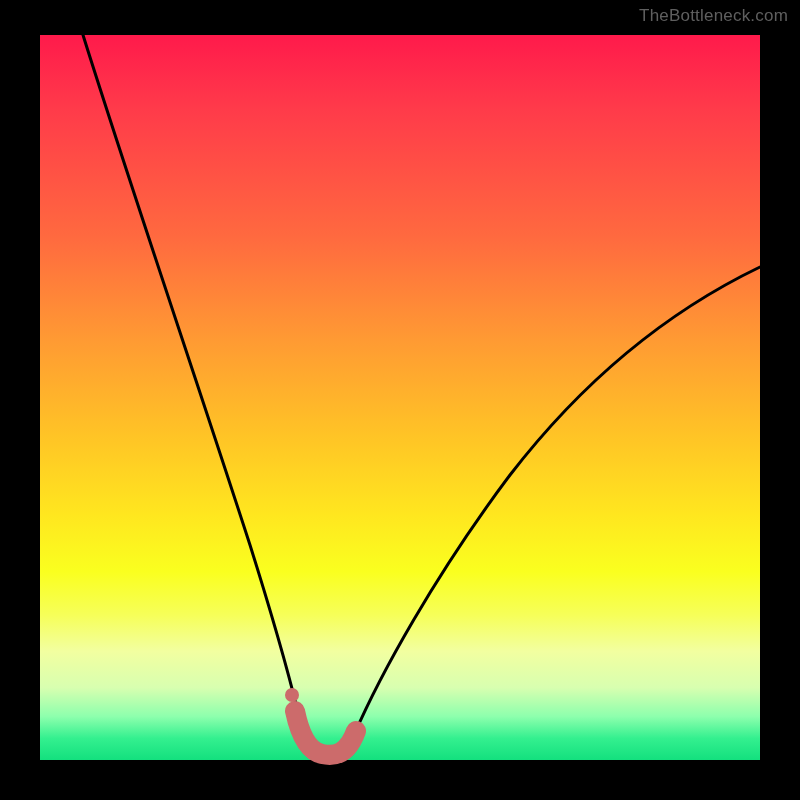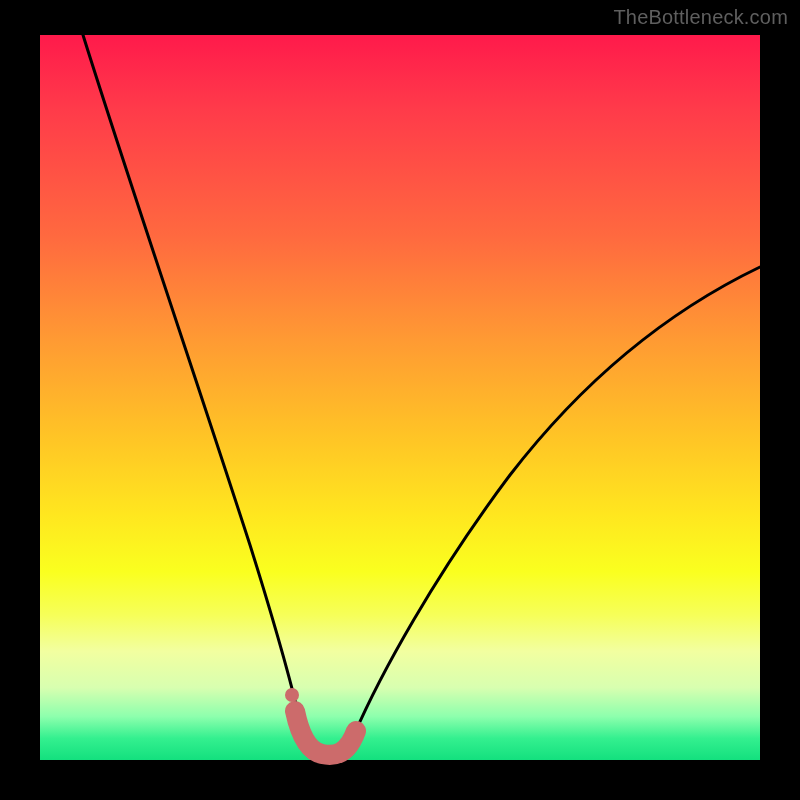--- a/index.html
+++ b/index.html
@@ -41,21 +41,21 @@
       #8dffad 94%,
       #34f08f 97%,
       #13e07e 100%
     );
   }
   .attribution {
     position: absolute;
     top: 6px;
     right: 12px;
     color: #5f5f5f;
-    font-size: 20px;
+    font-size: 17px;
     letter-spacing: 0.2px;
     user-select: none;
   }
   svg.curves {
     position: absolute;
     left: 40px;
     top: 35px;
     width: 720px;
     height: 725px;
     overflow: visible;

